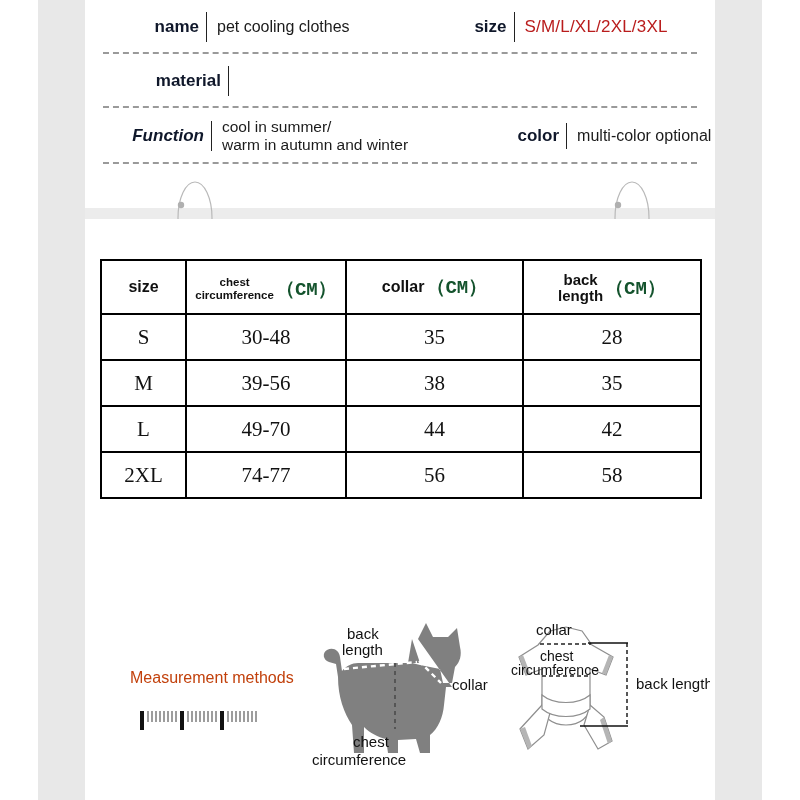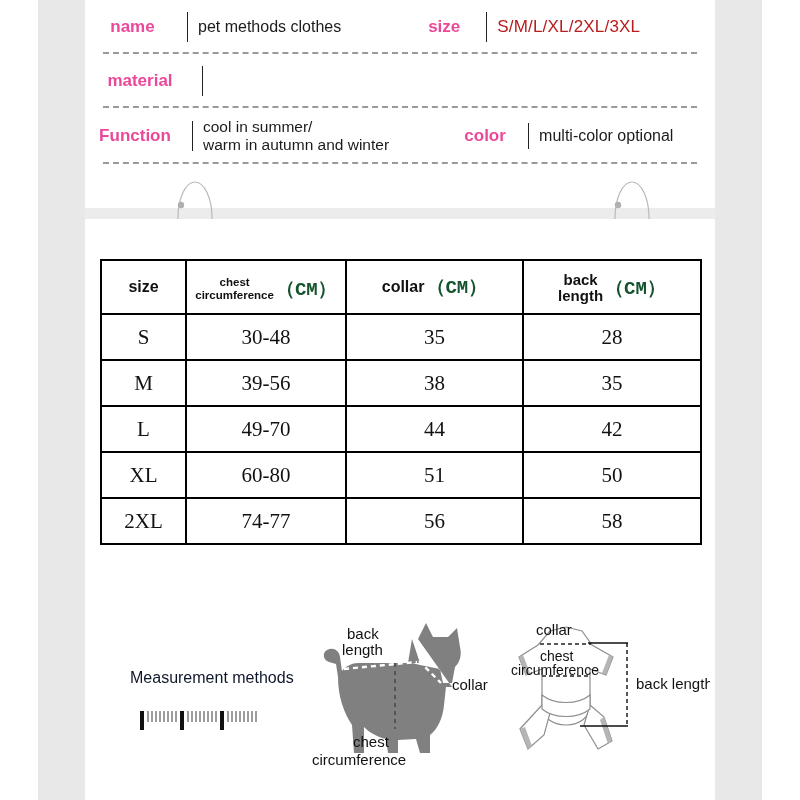--- a/index.html
+++ b/index.html
@@ -48,24 +48,25 @@
   }
   .spec-row.tall { height: 56px; }
   .spec-sep {
     position: absolute; left: 18px; right: 18px; bottom: 0;
     height: 0;
     border-top: 2px dashed #9a9a9a;
   }
   .spec-label {
     font-weight: bold;
     font-size: 17px;
-    color: #ec4899;
-    text-align: center;
+    color: #0f172a;
+    text-align: right;
     padding-right: 7px;
     white-space: nowrap;
+    padding-left: 19px;
   }
   .divider-bar {
     display: inline-block;
     width: 1px;
     height: 30px;
     background: #222;
     flex: 0 0 auto;
   }
   .divider-bar.short { height: 26px; }
   .spec-value {
@@ -73,22 +74,22 @@
     color: #1b1b1b;
     padding-left: 10px;
     white-space: nowrap;
     line-height: 1.18;
   }
   .spec-value.muted { color: #b91c1c; font-size: 17px; letter-spacing: .2px; }
   .spec-value.two-line { white-space: pre-line; font-size: 15.5px; }
 
   .lbl-name   { width: 95px; }
   .lbl-size   { width: 70px; }
-  .lbl-material { width: 110px; }
-  .lbl-function { width: 100px; }
+  .lbl-material { width: 110px; margin-left: 7px; }
+  .lbl-function { width: 100px; font-style: italic; }
   .lbl-color  { width: 72px; }
 
   
   .table-card {
     position: absolute; left: 85px; top: 219px;
     width: 630px; height: 581px;
     background: #ffffff;
   }
   table.size-table {
     position: absolute;
@@ -156,21 +157,21 @@
   
   .diagram {
     position: absolute;
     left: 85px; top: 620px;
     width: 630px; height: 180px;
   }
   .meas-title {
     position: absolute;
     left: 45px; top: 70px;
     font-size: 16px;
-    color: #0f172a;
+    color: #c2410c;
     white-space: nowrap;
   }
   .ruler { position: absolute; left: 55px; top: 108px; }
 
   .dog-wrap { position: absolute; left: 215px; top: 18px; }
   .shirt-wrap { position: absolute; left: 395px; top: 14px; }
 
   .dg-label {
     font-family: "Liberation Sans", sans-serif;
     font-size: 15px;
@@ -188,21 +189,21 @@
 <div id="page">
 
   <div class="band-left"></div>
   <div class="band-right"></div>
 
   <div class="spec-card">
 
     <div class="spec-row">
       <div class="spec-label lbl-name">name</div>
       <span class="divider-bar"></span>
-      <div class="spec-value">pet methods clothes</div>
+      <div class="spec-value">pet cooling clothes</div>
       <div class="spec-label lbl-size" style="margin-left:68px;">size</div>
       <span class="divider-bar"></span>
       <div class="spec-value muted">S/M/L/XL/2XL/3XL</div>
       <div class="spec-sep"></div>
     </div>
 
     <div class="spec-row">
       <div class="spec-label lbl-material">material</div>
       <span class="divider-bar"></span>
       <div class="spec-sep"></div>
@@ -285,26 +286,20 @@
           <td class="cell-serif">38</td>
           <td class="cell-serif">35</td>
         </tr>
         <tr>
           <td class="cell-serif">L</td>
           <td class="cell-serif">49-70</td>
           <td class="cell-serif">44</td>
           <td class="cell-serif">42</td>
         </tr>
         <tr>
-          <td class="cell-serif">XL</td>
-          <td class="cell-serif">60-80</td>
-          <td class="cell-serif">51</td>
-          <td class="cell-serif">50</td>
-        </tr>
-        <tr>
           <td class="cell-serif">2XL</td>
           <td class="cell-serif">74-77</td>
           <td class="cell-serif">56</td>
           <td class="cell-serif">58</td>
         </tr>
       </tbody>
     </table>
 
     <div class="diagram" style="position:absolute; left:0; top:380px;">
 

